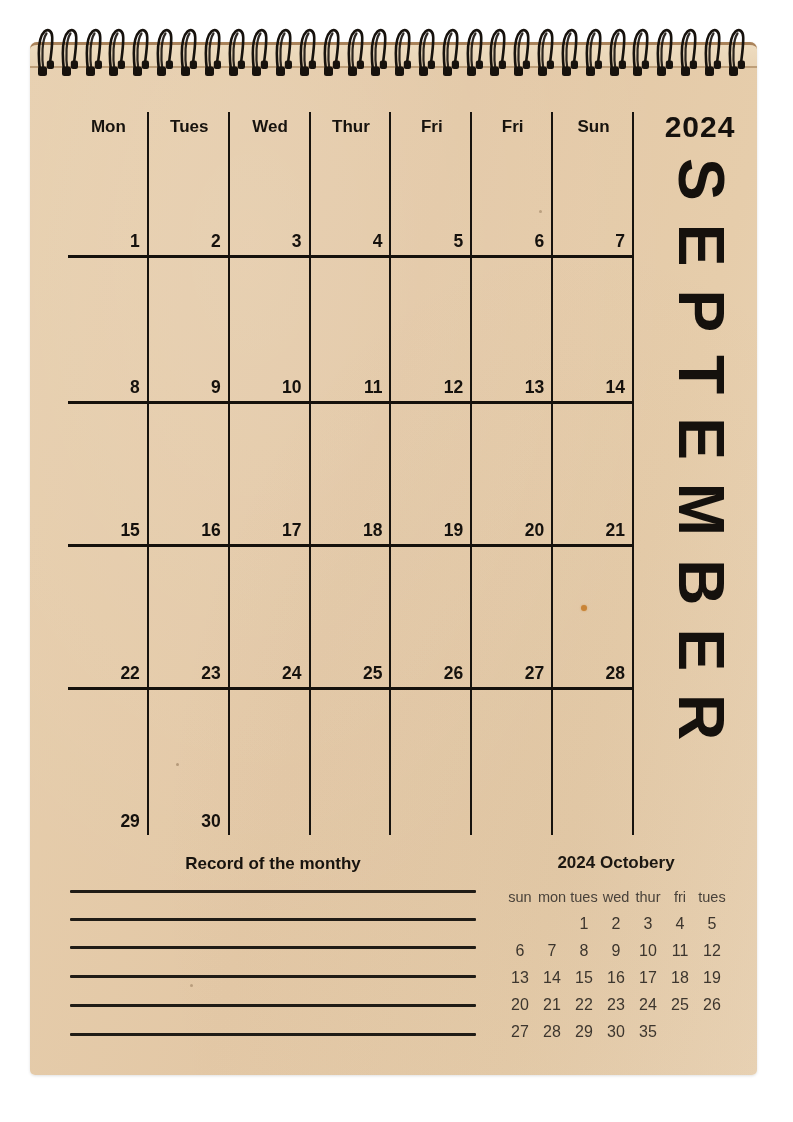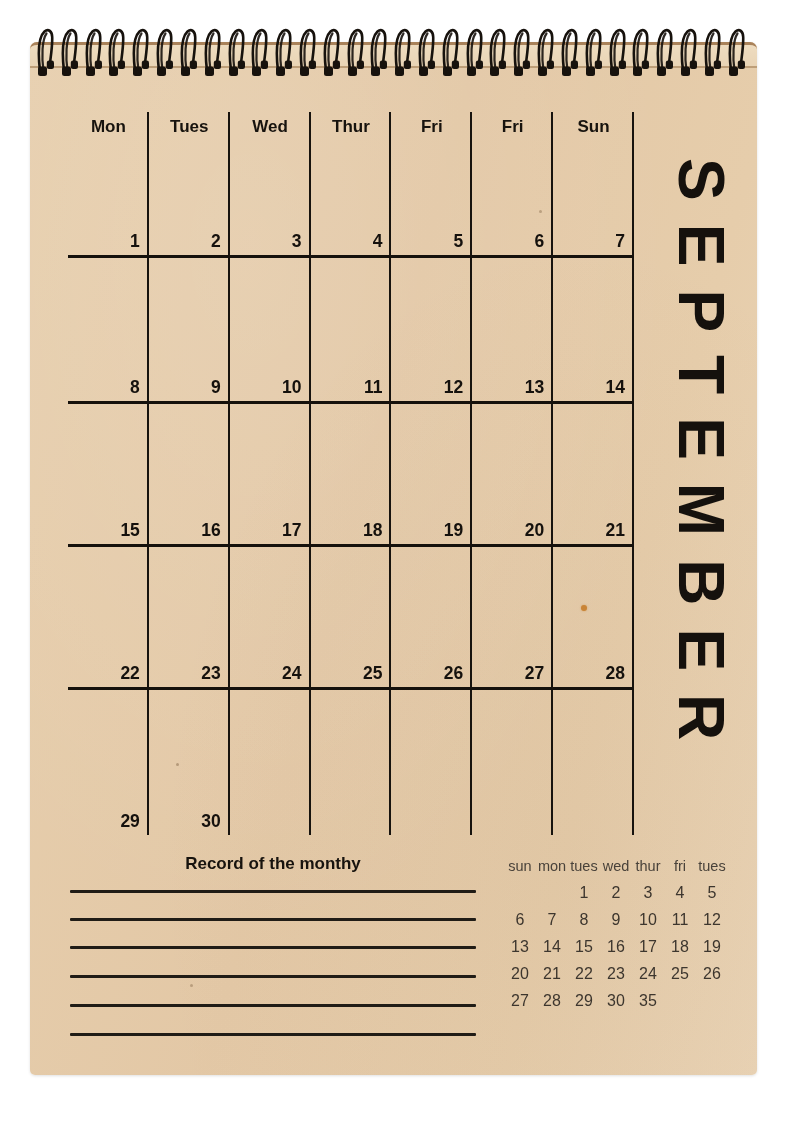--- a/index.html
+++ b/index.html
@@ -280,20 +280,21 @@
         <rect x="10.8" y="36.5" width="7.2" height="8.5" rx="2.2" fill="#17120d"></rect>
       </svg>
       <svg class="coil" viewBox="0 0 20 56" width="20" height="56" xmlns="http://www.w3.org/2000/svg">
         <path d="M4,47 C2,30 2.5,13 8.5,7.5 C12.5,4 16,7.5 16.2,13 C16.5,21 15,31 14,39" fill="none" stroke="#17120d" stroke-width="2.6" stroke-linecap="round"></path>
         <path d="M7.5,47 C5.5,32 6,16 10.5,9.5" fill="none" stroke="#17120d" stroke-width="2.2" stroke-linecap="round" opacity="0.9"></path>
         <rect x="2" y="42.5" width="9" height="9.5" rx="2.5" fill="#17120d"></rect>
         <rect x="10.8" y="36.5" width="7.2" height="8.5" rx="2.2" fill="#17120d"></rect>
       </svg>
     </div>
 
+  <div class="year-label">2024</div>
   <div class="month-title">SEPTEMBER</div>
 
   <div class="day-headers" id="day-headers">
       <div class="day-header">Mon</div>
       <div class="day-header">Tues</div>
       <div class="day-header">Wed</div>
       <div class="day-header">Thur</div>
       <div class="day-header">Fri</div>
       <div class="day-header">Fri</div>
       <div class="day-header">Sun</div>
@@ -400,20 +401,21 @@
   <div id="notes-lines">
       <div class="notes-line" style="top: 848px;"></div>
       <div class="notes-line" style="top: 876px;"></div>
       <div class="notes-line" style="top: 904px;"></div>
       <div class="notes-line" style="top: 933px;"></div>
       <div class="notes-line" style="top: 962px;"></div>
       <div class="notes-line" style="top: 991px;"></div>
     </div>
 
   <div class="mini-cal">
+    <div class="mini-title">2024 Octobery</div>
     <div class="mini-grid" id="mini-grid">
         <div class="mini-day-header">sun</div>
         <div class="mini-day-header">mon</div>
         <div class="mini-day-header">tues</div>
         <div class="mini-day-header">wed</div>
         <div class="mini-day-header">thur</div>
         <div class="mini-day-header">fri</div>
         <div class="mini-day-header">tues</div>
         <div class="mini-date"></div>
         <div class="mini-date"></div>

